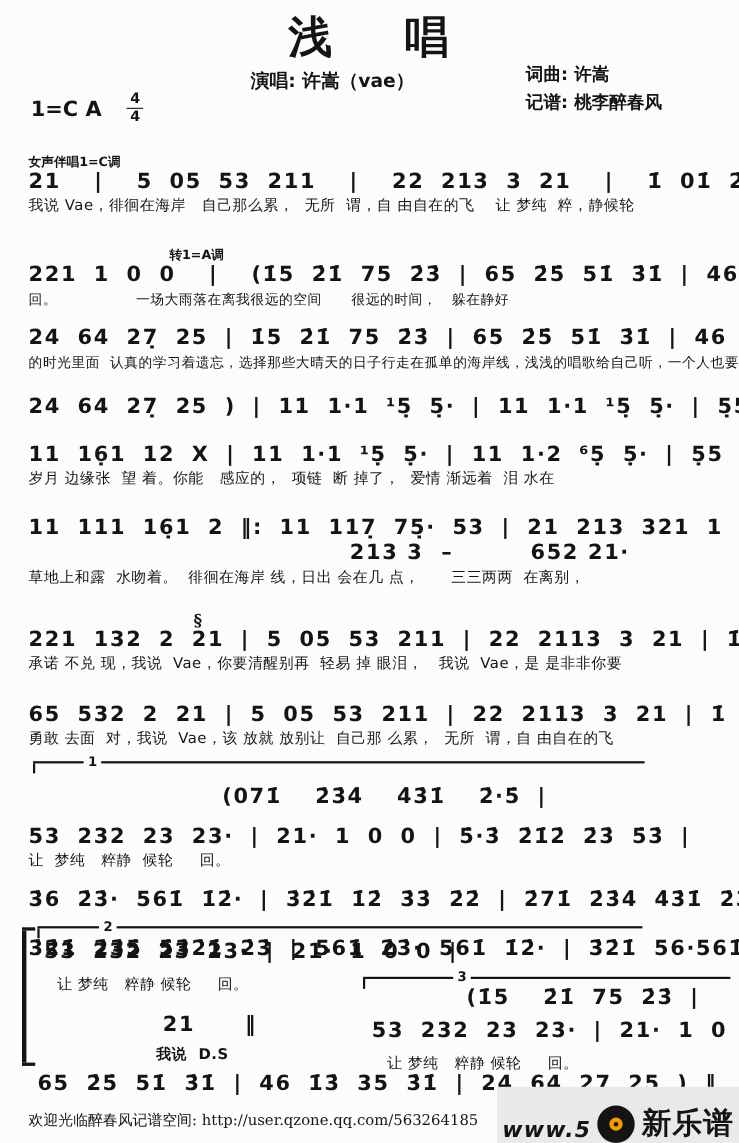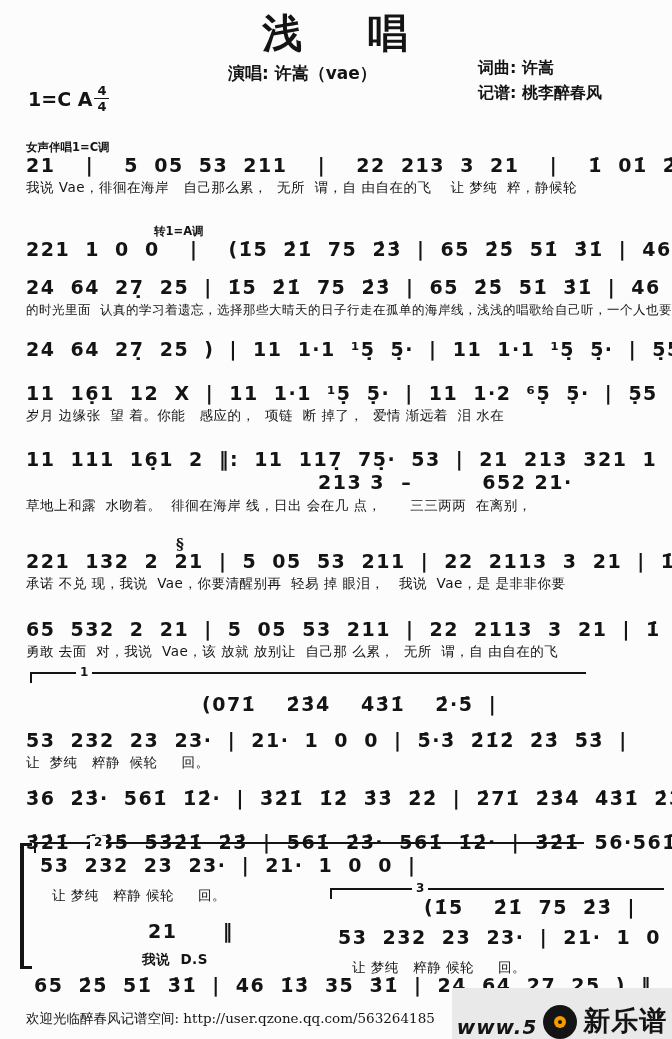--- a/index.html
+++ b/index.html
@@ -10,21 +10,21 @@
   }
   
   .title{
     position:absolute;top:6px;left:0;right:0;text-align:center;
     font-family:"DejaVu Serif","Liberation Serif",serif;
     font-size:40px;font-weight:bold;white-space:pre;letter-spacing:2px;
   }
   .performer{position:absolute;top:62px;left:228px;font-size:17px;font-weight:bold;}
   .composer{position:absolute;top:58px;left:478px;font-size:16px;font-weight:bold;}
   .transcriber{position:absolute;top:83px;left:478px;font-size:16px;font-weight:bold;}
-  .keysig{position:absolute;top:84px;left:28px;display:flex;align-items:center;gap:2px;
+  .keysig{position:absolute;top:84px;left:28px;display:flex;align-items:center;gap:23px;
           font-size:19px;font-weight:bold;}
   .timesig{display:inline-flex;flex-direction:column;text-align:center;font-size:13px;line-height:1;font-weight:bold;}
   .timesig .num{border-bottom:1.6px solid var(--ink,#141414);padding:0 3px 1px;}
   .timesig .den{padding-top:1px;}
   
   .score{position:absolute;top:112px;left:26px;width:634px;}
   .line{position:relative;}
   .marker{font-size:11.5px;font-weight:bold;height:14px;line-height:14px;margin-top:28px;}
   .indent-marker{padding-left:128px;}
   .notes{
@@ -99,20 +99,21 @@
 
     <section class="line mb16">
       <div class="marker">女声伴唱1=C调</div>
       <div class="notes">21  |  5 05 53 211  |  22 213 3 21  |  1̇ 01̇ 2̇1̇ 61̇6  |  5·3 232 2 323 |</div>
       <div class="lyrics">我说 Vae，徘徊在海岸   自己那么累，  无所  谓，自 由自在的飞    让 梦纯  粹，静候轮</div>
     </section>
 
     <section class="line mb16">
       <div class="marker indent-marker">转1=A调</div>
       <div class="notes">221 1 0 0  |  (1̇5 2̇1̇ 75 2̇3̇ | 65 2̇5̇ 51̇ 3̇1̇ | 46 1̇3̇ 35 3̇1̇ |</div>
+      <div class="lyrics small">回。                一场大雨落在离我很远的空间      很远的时间，   躲在静好</div>
     </section>
 
     <section class="line mb20">
       <div class="notes">24 64 27̣ 25 | 1̇5 2̇1̇ 75 2̇3̇ | 65 2̇5̇ 51̇ 3̇1̇ | 46 1̇3̇ 35 3̇1̇ |</div>
       <div class="lyrics small">的时光里面  认真的学习着遗忘，选择那些大晴天的日子行走在孤单的海岸线，浅浅的唱歌给自己听，一个人也要</div>
     </section>
 
     <section class="line mb22">
       <div class="notes">24 64 27̣ 25 ) | 11 1·1 ¹5̣ 5̣· | 11 1·1 ¹5̣ 5̣· | 5̣5 311 11 116̣ |</div>
     </section>

